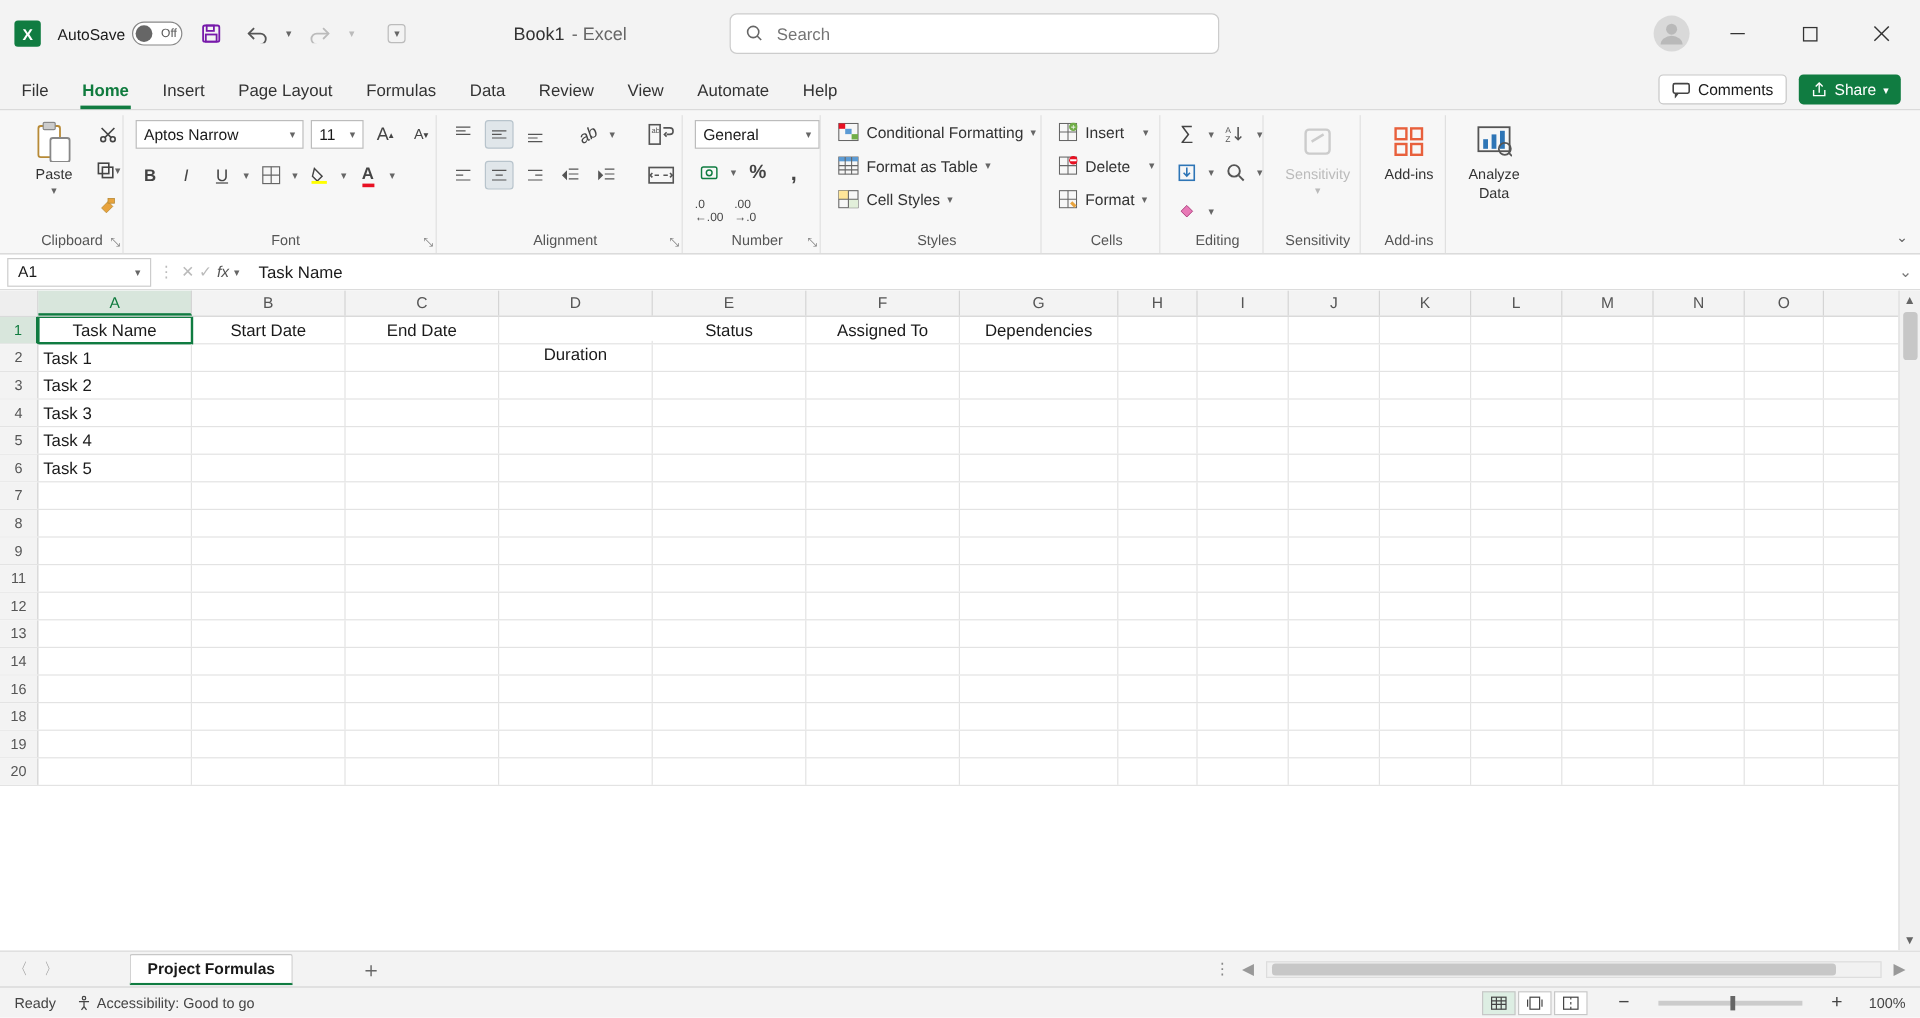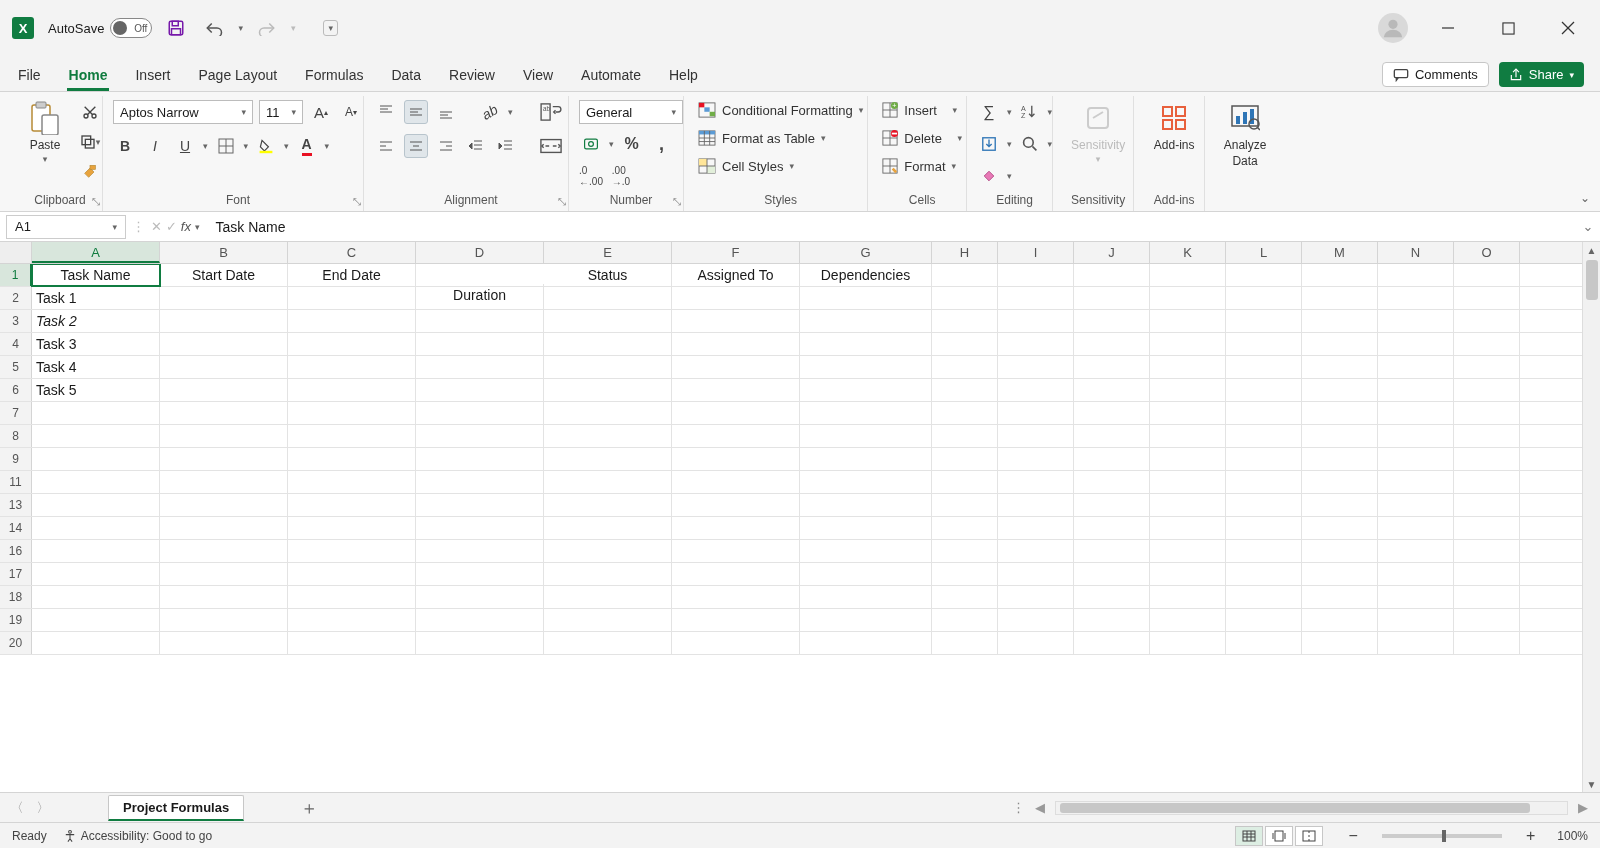--- a/index.html
+++ b/index.html
@@ -144,20 +144,31 @@
   <div class="qat-btn gray">
     <svg width="18" height="16" viewBox="0 0 24 20" fill="none" stroke="#bbb" stroke-width="2">
         <path d="M15 4 L21 10 L15 16"></path>
         <path d="M21 10 H8 a6 6 0 0 0 0 12"></path>
       </svg>
   </div>
   <span class="carat dis">▾</span>
   <div class="qat-sep"></div>
   <span class="carat" style="border:1px solid #bbb; padding:2px 4px; border-radius:3px;">▾</span>
 
+  <div class="title-center">
+    <span class="doc-title">Book1</span>
+    <span class="doc-app">  -   Excel</span>
+    <div class="search-wrap">
+      <svg width="16" height="16" viewBox="0 0 24 24" fill="none" stroke="#666" stroke-width="2">
+          <circle cx="10" cy="10" r="7"></circle>
+          <line x1="20" y1="20" x2="15" y2="15"></line>
+        </svg>
+      <input type="text" style="border: none; outline: none; flex: 1 1 0%; font-size: 14px;" placeholder="Search">
+    </div>
+  </div>
 
   <div class="title-right">
     <div class="avatar-circle">
       <svg width="22" height="22" viewBox="0 0 24 24" fill="#b9b9b9">
           <circle cx="12" cy="8" r="5"></circle>
           <path d="M2 22 a10 8 0 0 1 20 0 z"></path>
         </svg>
     </div>
     <div class="winbtn">
       <svg width="14" height="14" viewBox="0 0 14 14" stroke="#333" stroke-width="1.2">
@@ -656,21 +667,21 @@
           <div class="cell" style="width: 76px;"></div>
           <div class="cell" style="width: 76px;"></div>
           <div class="cell" style="width: 76px;"></div>
           <div class="cell" style="width: 76px;"></div>
           <div class="cell" style="width: 76px;"></div>
           <div class="cell" style="width: 76px;"></div>
           <div class="cell" style="width: 66px;"></div>
         </div>
         <div class="gr">
           <div class="rh">3</div>
-          <div class="cell" style="width: 128px; font-style: italic;">Task 2</div>
+          <div class="cell" style="width: 128px;">Task 2</div>
           <div class="cell" style="width: 128px;"></div>
           <div class="cell" style="width: 128px;"></div>
           <div class="cell" style="width: 128px;"></div>
           <div class="cell" style="width: 128px;"></div>
           <div class="cell" style="width: 128px;"></div>
           <div class="cell" style="width: 132px;"></div>
           <div class="cell" style="width: 66px;"></div>
           <div class="cell" style="width: 76px;"></div>
           <div class="cell" style="width: 76px;"></div>
           <div class="cell" style="width: 76px;"></div>
@@ -799,20 +810,38 @@
           <div class="cell" style="width: 66px;"></div>
           <div class="cell" style="width: 76px;"></div>
           <div class="cell" style="width: 76px;"></div>
           <div class="cell" style="width: 76px;"></div>
           <div class="cell" style="width: 76px;"></div>
           <div class="cell" style="width: 76px;"></div>
           <div class="cell" style="width: 76px;"></div>
           <div class="cell" style="width: 66px;"></div>
         </div>
         <div class="gr">
+          <div class="rh">12</div>
+          <div class="cell" style="width: 128px;"></div>
+          <div class="cell" style="width: 128px;"></div>
+          <div class="cell" style="width: 128px;"></div>
+          <div class="cell" style="width: 128px;"></div>
+          <div class="cell" style="width: 128px;"></div>
+          <div class="cell" style="width: 128px;"></div>
+          <div class="cell" style="width: 132px;"></div>
+          <div class="cell" style="width: 66px;"></div>
+          <div class="cell" style="width: 76px;"></div>
+          <div class="cell" style="width: 76px;"></div>
+          <div class="cell" style="width: 76px;"></div>
+          <div class="cell" style="width: 76px;"></div>
+          <div class="cell" style="width: 76px;"></div>
+          <div class="cell" style="width: 76px;"></div>
+          <div class="cell" style="width: 66px;"></div>
+        </div>
+        <div class="gr">
           <div class="rh">13</div>
           <div class="cell" style="width: 128px;"></div>
           <div class="cell" style="width: 128px;"></div>
           <div class="cell" style="width: 128px;"></div>
           <div class="cell" style="width: 128px;"></div>
           <div class="cell" style="width: 128px;"></div>
           <div class="cell" style="width: 128px;"></div>
           <div class="cell" style="width: 132px;"></div>
           <div class="cell" style="width: 66px;"></div>
           <div class="cell" style="width: 76px;"></div>
@@ -836,38 +865,20 @@
           <div class="cell" style="width: 76px;"></div>
           <div class="cell" style="width: 76px;"></div>
           <div class="cell" style="width: 76px;"></div>
           <div class="cell" style="width: 76px;"></div>
           <div class="cell" style="width: 76px;"></div>
           <div class="cell" style="width: 76px;"></div>
           <div class="cell" style="width: 66px;"></div>
         </div>
         <div class="gr">
           <div class="rh">16</div>
-          <div class="cell" style="width: 128px;"></div>
-          <div class="cell" style="width: 128px;"></div>
-          <div class="cell" style="width: 128px;"></div>
-          <div class="cell" style="width: 128px;"></div>
-          <div class="cell" style="width: 128px;"></div>
-          <div class="cell" style="width: 128px;"></div>
-          <div class="cell" style="width: 132px;"></div>
-          <div class="cell" style="width: 66px;"></div>
-          <div class="cell" style="width: 76px;"></div>
-          <div class="cell" style="width: 76px;"></div>
-          <div class="cell" style="width: 76px;"></div>
-          <div class="cell" style="width: 76px;"></div>
-          <div class="cell" style="width: 76px;"></div>
-          <div class="cell" style="width: 76px;"></div>
-          <div class="cell" style="width: 66px;"></div>
-        </div>
-        <div class="gr">
-          <div class="rh">17</div>
           <div class="cell" style="width: 128px;"></div>
           <div class="cell" style="width: 128px;"></div>
           <div class="cell" style="width: 128px;"></div>
           <div class="cell" style="width: 128px;"></div>
           <div class="cell" style="width: 128px;"></div>
           <div class="cell" style="width: 128px;"></div>
           <div class="cell" style="width: 132px;"></div>
           <div class="cell" style="width: 66px;"></div>
           <div class="cell" style="width: 76px;"></div>
           <div class="cell" style="width: 76px;"></div>

